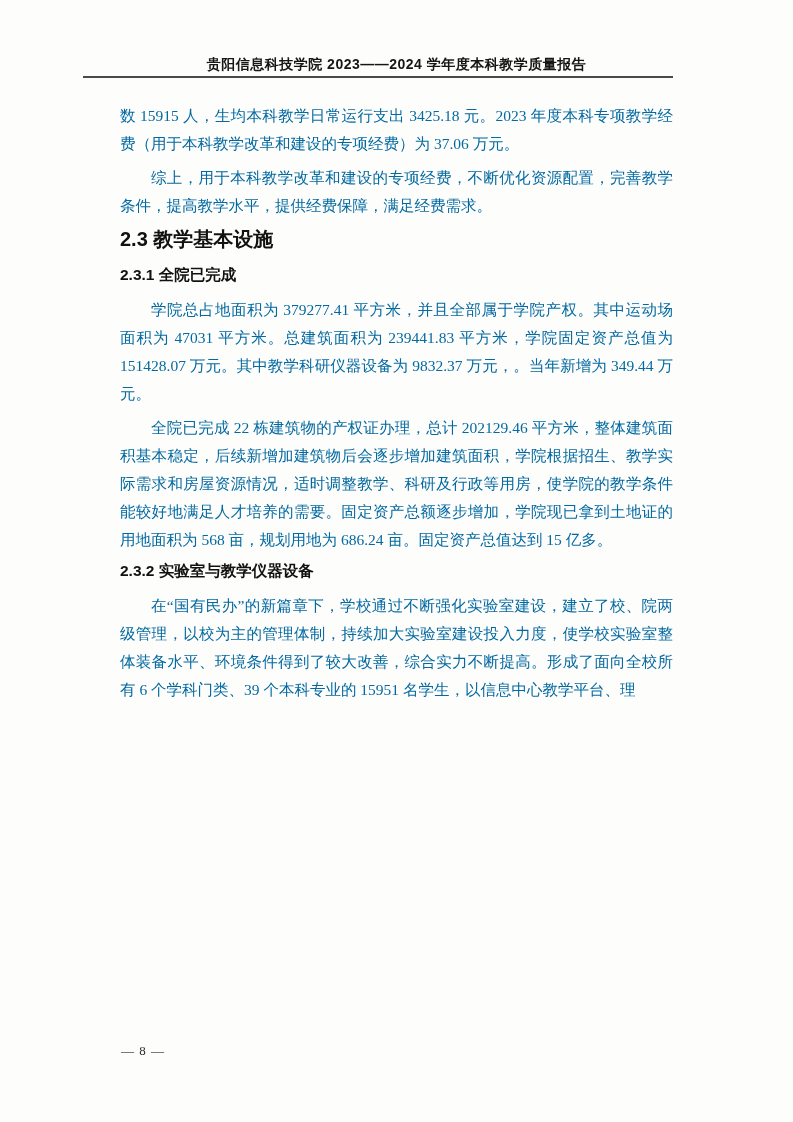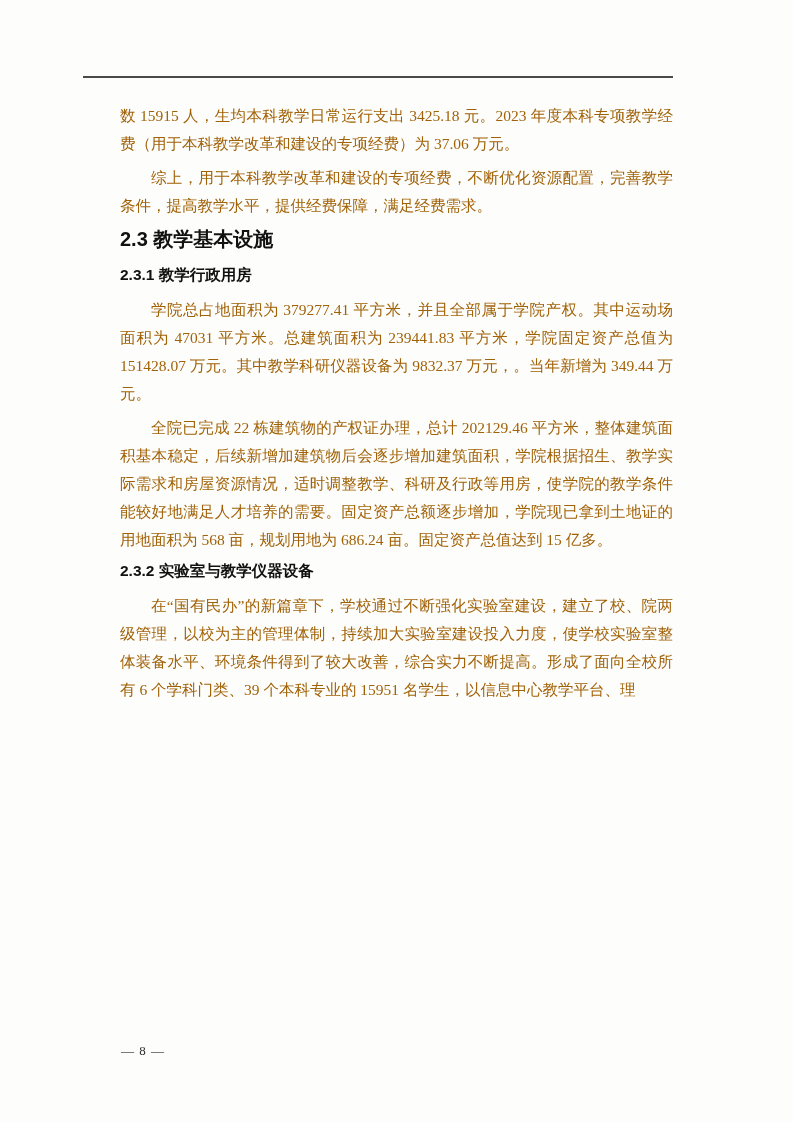--- a/index.html
+++ b/index.html
@@ -43,21 +43,21 @@
     left: 120px;
     width: 553px;
   }
   .doc-body p {
     margin: 0 0 6px 0;
     font-size: 15.5px;
     line-height: 28px;
     text-align: justify;
     text-justify: inter-ideograph;
     text-indent: 2em;
-    color: #a16207;
+    color: #0369a1;
   }
   .doc-body p.continued {
     text-indent: 0;
   }
   h2.section-heading {
     margin: 4px 0 12px 0;
     font-family: "Liberation Sans", "DejaVu Sans", sans-serif;
     font-weight: 700;
     font-size: 20px;
     line-height: 26px;
@@ -79,33 +79,34 @@
     letter-spacing: 1px;
     color: #2e2e2e;
     font-family: "Liberation Serif", "DejaVu Serif", serif;
   }
 </style>
 </head>
 <body>
 
 <div class="page">
 
+  <div class="header-title">贵阳信息科技学院 2023——2024 学年度本科教学质量报告</div>
 
   <div class="header-rule"></div>
 
   <div class="doc-body">
 
     <p class="continued">数 15915 人，生均本科教学日常运行支出 3425.18 元。2023 年度本科专项教学经费（用于本科教学改革和建设的专项经费）为 37.06 万元。</p>
 
 
     <p>综上，用于本科教学改革和建设的专项经费，不断优化资源配置，完善教学条件，提高教学水平，提供经费保障，满足经费需求。</p>
 
     <h2 class="section-heading">2.3 教学基本设施</h2>
 
-    <h3 class="subsection-heading">2.3.1 教学行政用房</h3>
+    <h3 class="subsection-heading">2.3.1 全院已完成</h3>
 
     <p>学院总占地面积为 379277.41 平方米，并且全部属于学院产权。其中运动场面积为 47031 平方米。总建筑面积为 239441.83 平方米，学院固定资产总值为 151428.07 万元。其中教学科研仪器设备为 9832.37 万元，。当年新增为 349.44 万元。</p>
 
     <p>全院已完成 22 栋建筑物的产权证办理，总计 202129.46 平方米，整体建筑面积基本稳定，后续新增加建筑物后会逐步增加建筑面积，学院根据招生、教学实际需求和房屋资源情况，适时调整教学、科研及行政等用房，使学院的教学条件能较好地满足人才培养的需要。固定资产总额逐步增加，学院现已拿到土地证的用地面积为 568 亩，规划用地为 686.24 亩。固定资产总值达到 15 亿多。</p>
 
 
 
     <h3 class="subsection-heading">2.3.2 实验室与教学仪器设备</h3>
 
     <p>在“国有民办”的新篇章下，学校通过不断强化实验室建设，建立了校、院两级管理，以校为主的管理体制，持续加大实验室建设投入力度，使学校实验室整体装备水平、环境条件得到了较大改善，综合实力不断提高。形成了面向全校所有 6 个学科门类、39 个本科专业的 15951 名学生，以信息中心教学平台、理</p>

